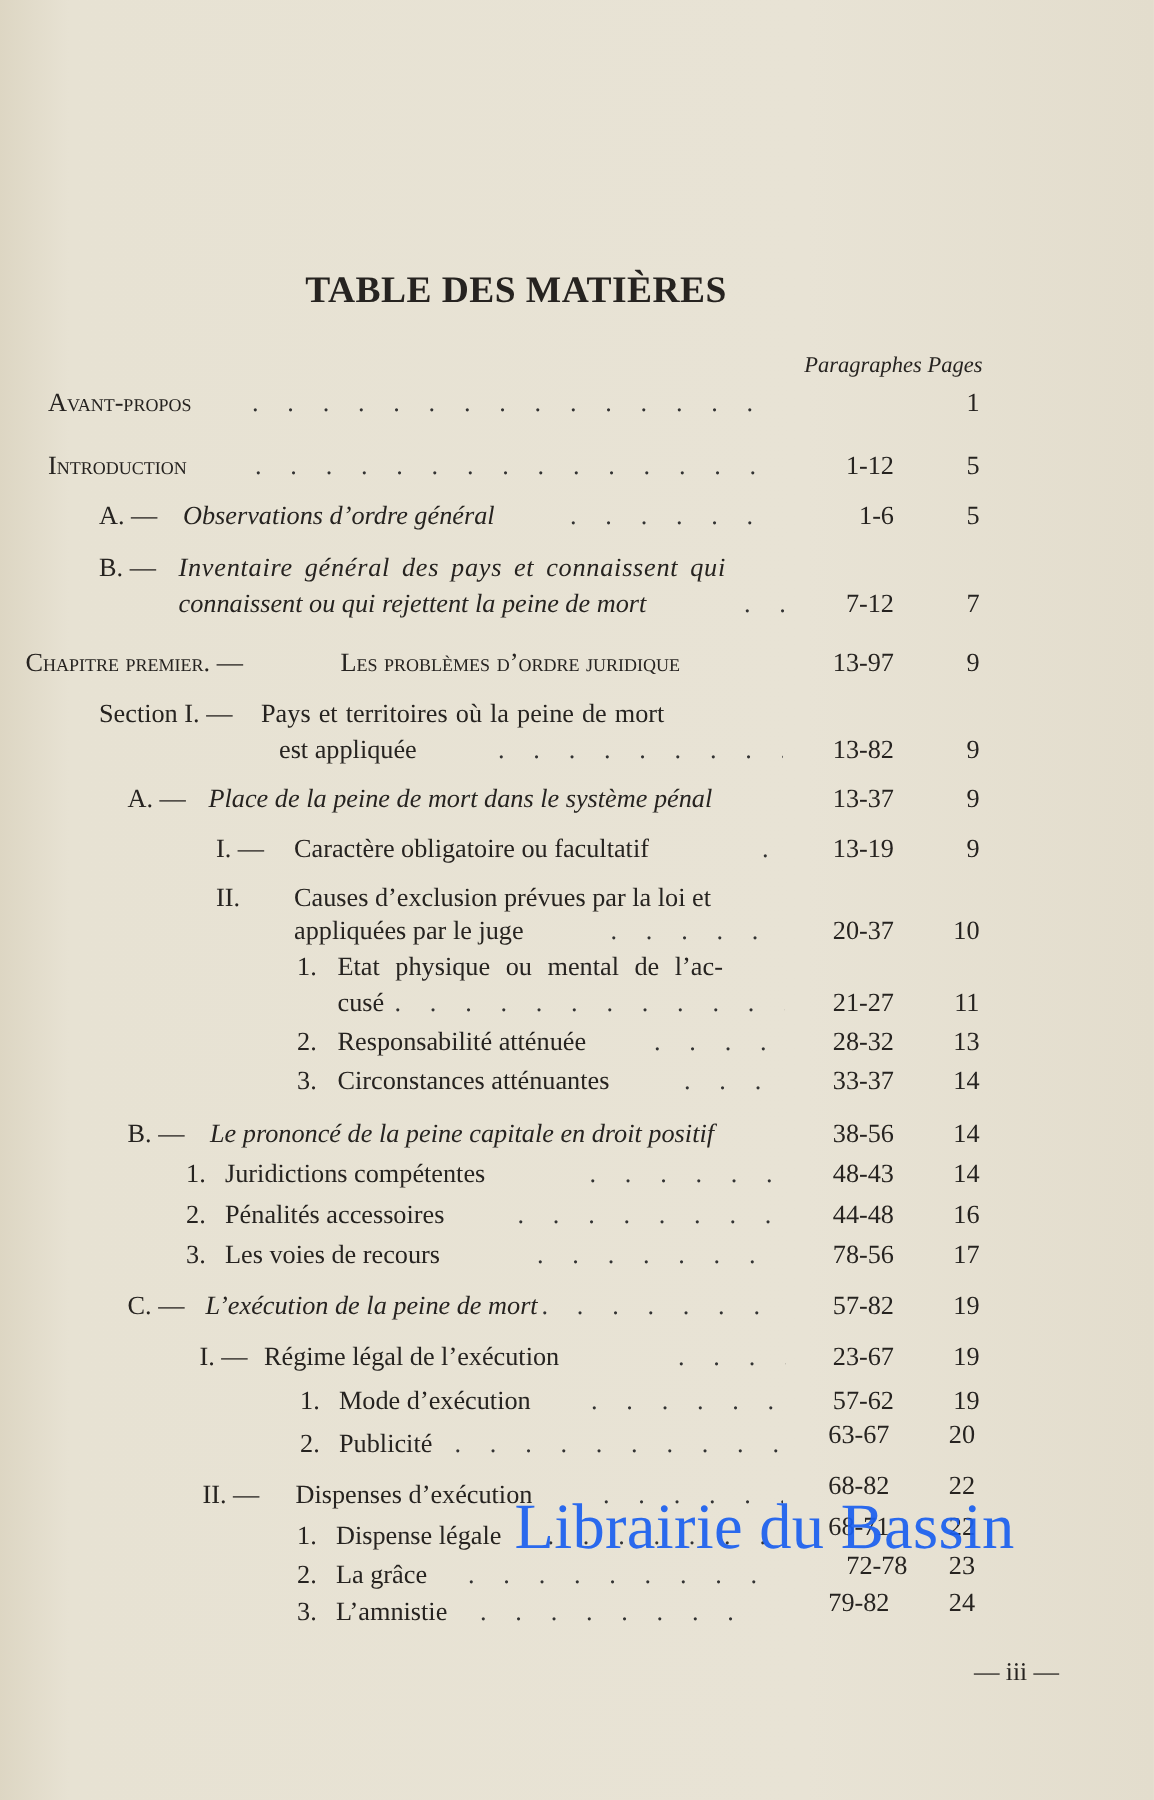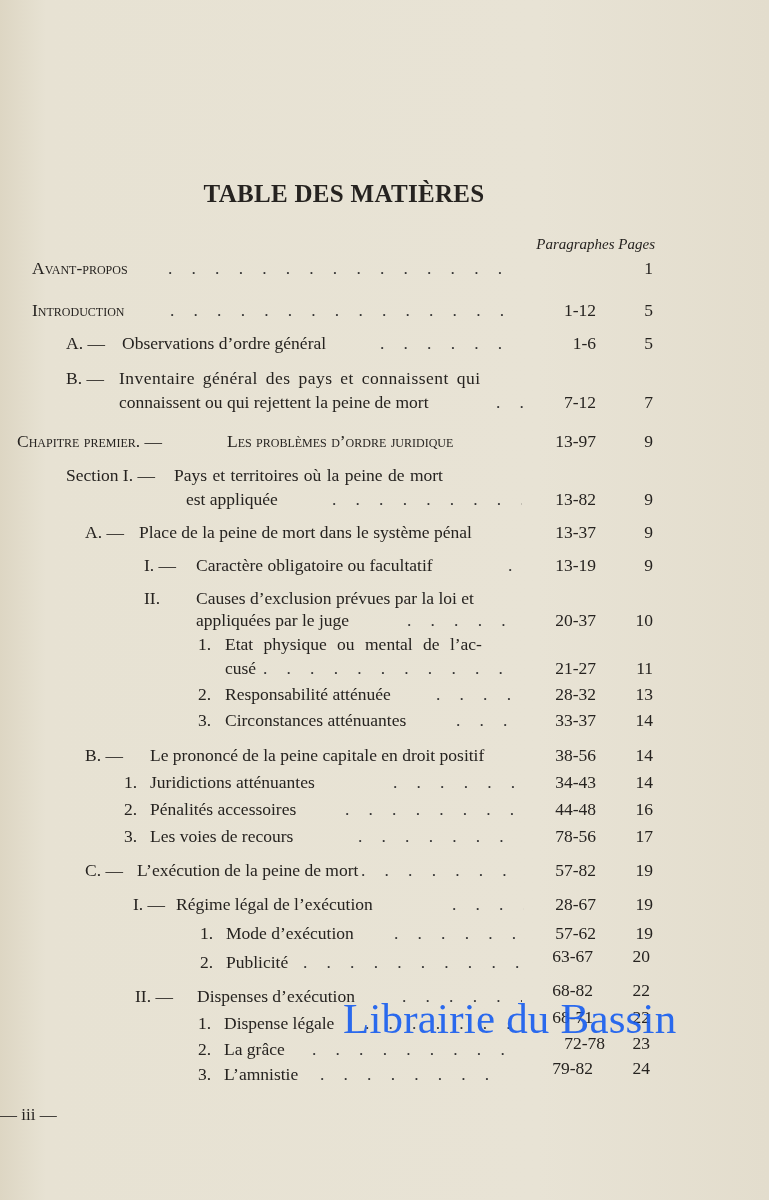--- a/index.html
+++ b/index.html
@@ -22,23 +22,23 @@
       position: absolute; left: 0; width: 769px; font-size: 17.5px; line-height: 25px;
     }
     .row .txt { position: absolute; white-space: nowrap; }
     .row .dots {
       position: absolute; white-space: nowrap; overflow: hidden;
       letter-spacing: 7.4px; color: #333;
     }
     .row .para { position: absolute; right: 173px; text-align: right; white-space: nowrap; }
     .row .page { position: absolute; right: 116px; text-align: right; white-space: nowrap; }
     .sc { font-variant: small-caps; }
-    .it { }
+    .it { font-style: italic; }
     .folio {
-      position: absolute; top: 1105px; left: 0; width: 688px; text-align: left; font-size: 17px;
+      position: absolute; top: 1105px; left: 18px; width: 688px; text-align: right; font-size: 17px;
     }
     .watermark {
       position: absolute; top: 994px; left: 343px; font-family: Liberation Serif, serif;
       font-size: 43px; color: #1a5ff0; opacity: 0.92; white-space: nowrap; letter-spacing: 0.2px;
     }
   </style>
 </head>
 <body>
 
 <div class="title">TABLE DES MATIÈRES</div>
@@ -145,30 +145,30 @@
 <div class="row" style="top:708px">
   <span class="txt" style="left:198px">3.</span>
   <span class="txt" style="left:225px">Circonstances atténuantes</span>
   <span class="dots" style="left:456px;width:68px">. . . .</span>
   <span class="para">33-37</span>
   <span class="page">14</span>
 </div>
 
 <div class="row" style="top:743px">
   <span class="txt" style="left:85px">B. —</span>
-  <span class="txt it" style="left:150px">Le prononcé de la peine capitale en droit positif</span>
+  <span class="txt it" style="left:140px">Le prononcé de la peine capitale en droit positif</span>
   <span class="para">38-56</span>
   <span class="page">14</span>
 </div>
 
 <div class="row" style="top:770px">
   <span class="txt" style="left:124px">1.</span>
-  <span class="txt" style="left:150px">Juridictions atténuantes</span>
+  <span class="txt" style="left:150px">Juridictions compétentes</span>
   <span class="dots" style="left:393px;width:130px">. . . . . . .</span>
-  <span class="para">34-43</span>
+  <span class="para">48-43</span>
   <span class="page">14</span>
 </div>
 
 <div class="row" style="top:797px">
   <span class="txt" style="left:124px">2.</span>
   <span class="txt" style="left:150px">Pénalités accessoires</span>
   <span class="dots" style="left:345px;width:178px">. . . . . . . . . .</span>
   <span class="para">44-48</span>
   <span class="page">16</span>
 </div>
@@ -186,21 +186,21 @@
   <span class="txt it" style="left:137px">L’exécution de la peine de mort</span>
   <span class="dots" style="left:361px;width:162px">. . . . . . . . .</span>
   <span class="para">57-82</span>
   <span class="page">19</span>
 </div>
 
 <div class="row" style="top:892px">
   <span class="txt" style="left:133px">I. —</span>
   <span class="txt" style="left:176px">Régime légal de l’exécution</span>
   <span class="dots" style="left:452px;width:72px">. . . .</span>
-  <span class="para">28-67</span>
+  <span class="para">23-67</span>
   <span class="page">19</span>
 </div>
 
 <div class="row" style="top:921px">
   <span class="txt" style="left:200px">1.</span>
   <span class="txt" style="left:226px">Mode d’exécution</span>
   <span class="dots" style="left:394px;width:128px">. . . . . . .</span>
   <span class="para">57-62</span>
   <span class="page">19</span>
 </div>

